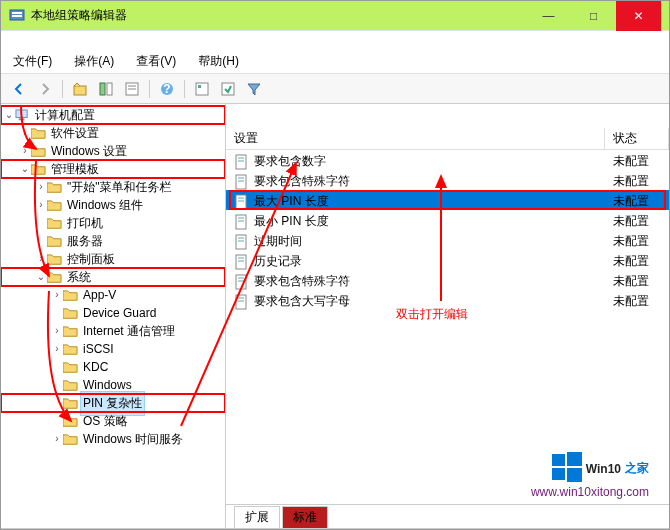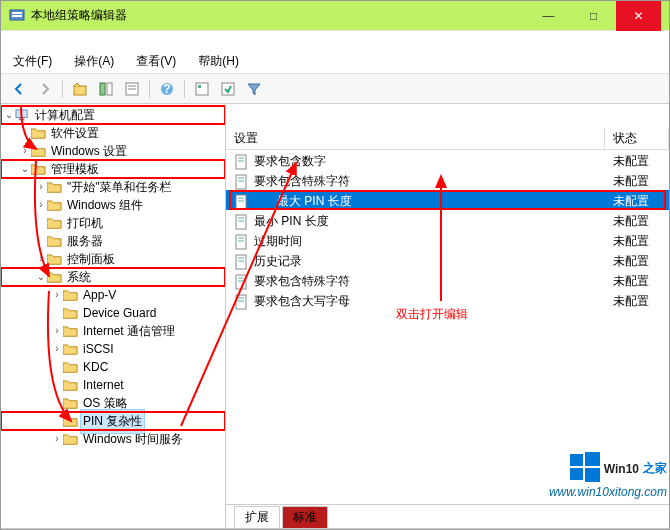--- a/index.html
+++ b/index.html
@@ -30,31 +30,31 @@
 .red-box { outline: 2px solid #ff0000; outline-offset: -1px; }
 .list-header { height: 22px; border-bottom: 1px solid #ddd; display: flex; align-items: center; margin-top: 24px; }
 .list-header .hc { padding: 0 8px; border-right: 1px solid #ddd; height: 100%; display: flex; align-items: center; }
 .hc.setting { flex: 1; }
 .hc.state { width: 64px; }
 .list-body { flex: 1; overflow: auto; position: relative; }
 .list-row { height: 20px; display: flex; align-items: flex-end; }
 .list-row .li-icon { width: 16px; height: 16px; margin: 0 4px 0 8px; flex-shrink: 0; }
 .list-row .li-text { flex: 1; }
 .list-row .li-state { width: 64px; padding-left: 8px; }
-.list-row.selected { background: #0078d7; color: #ffffff; gap: 23px; }
+.list-row.selected { background: #0078d7; color: #000000; }
 .list-row.red-box-row { position: relative; }
 .list-row.red-box-row::after { content: ""; position: absolute; left: 3px; right: 3px; top: 0; bottom: 0; border: 2px solid #ff0000; pointer-events: none; }
 .tabs { height: 24px; border-top: 1px solid #ccc; display: flex; align-items: flex-end; padding-left: 8px; gap: 2px; }
 .tab { padding: 2px 10px; border: 1px solid #ccc; border-bottom: none; background: #fff; margin-top: 21px; }
 .tab.active { background: #b91c1c; }
 .statusbar { height: 20px; border-top: 1px solid #ccc; padding: 0 6px; display: flex; align-items: center; }
 .annotation { position: absolute; color: #ff0000; font-size: 12px; pointer-events: none; }
-.watermark { position: absolute; right: 2px; bottom: 30px; text-align: right; font-family: Arial, sans-serif; pointer-events: none; }
+.watermark { position: absolute; right: 20px; bottom: 30px; text-align: right; font-family: Arial, sans-serif; pointer-events: none; }
 .watermark .brand { font-size: 26px; font-weight: bold; color: #222; display: flex; align-items: center; justify-content: flex-end; gap: 4px; }
-.watermark .url { font-size: 12px; color: #0369a1; font-style: italic; }
+.watermark .url { font-size: 12px; color: #701a75; }
 svg.arrow { position: absolute; pointer-events: none; }
 </style>
 </head>
 <body>
 
 <div class="titlebar">
   <span class="icon">
     <svg viewBox="0 0 16 16">
         <rect x="1" y="2" width="14" height="10" fill="#5b8dc9" stroke="#2a5a9a"></rect>
         <rect x="3" y="4" width="10" height="2" fill="#fff"></rect>
@@ -241,35 +241,35 @@
       <span class="folder-ico"><svg viewBox="0 0 16 13">
             <path d="M0 2 L5 2 L7 4 L15 4 L15 12 L0 12 Z" fill="#f7d774" stroke="#b58a1f"></path>
           </svg></span>
       <span class="tree-label">KDC</span>
     </div>
     <div class="tree-row indent-3">
       <span class="expand">&nbsp;</span>
       <span class="folder-ico"><svg viewBox="0 0 16 13">
             <path d="M0 2 L5 2 L7 4 L15 4 L15 12 L0 12 Z" fill="#f7d774" stroke="#b58a1f"></path>
           </svg></span>
-      <span class="tree-label">Internet</span>
+      <span class="tree-label">Windows</span>
+    </div>
+    <div class="tree-row indent-3 selected red-box">
+      <span class="expand">&nbsp;</span>
+      <span class="folder-ico"><svg viewBox="0 0 16 13">
+            <path d="M0 2 L5 2 L7 4 L15 4 L15 12 L0 12 Z" fill="#f7d774" stroke="#b58a1f"></path>
+          </svg></span>
+      <span class="tree-label">PIN 复杂性</span>
     </div>
     <div class="tree-row indent-3">
       <span class="expand">&nbsp;</span>
       <span class="folder-ico"><svg viewBox="0 0 16 13">
             <path d="M0 2 L5 2 L7 4 L15 4 L15 12 L0 12 Z" fill="#f7d774" stroke="#b58a1f"></path>
           </svg></span>
       <span class="tree-label">OS 策略</span>
-    </div>
-    <div class="tree-row indent-3 selected red-box">
-      <span class="expand">&nbsp;</span>
-      <span class="folder-ico"><svg viewBox="0 0 16 13">
-            <path d="M0 2 L5 2 L7 4 L15 4 L15 12 L0 12 Z" fill="#f7d774" stroke="#b58a1f"></path>
-          </svg></span>
-      <span class="tree-label">PIN 复杂性</span>
     </div>
     <div class="tree-row indent-3">
       <span class="expand">›</span>
       <span class="folder-ico"><svg viewBox="0 0 16 13">
             <path d="M0 2 L5 2 L7 4 L15 4 L15 12 L0 12 Z" fill="#f7d774" stroke="#b58a1f"></path>
           </svg></span>
       <span class="tree-label">Windows 时间服务</span>
     </div>
   </div>
 

